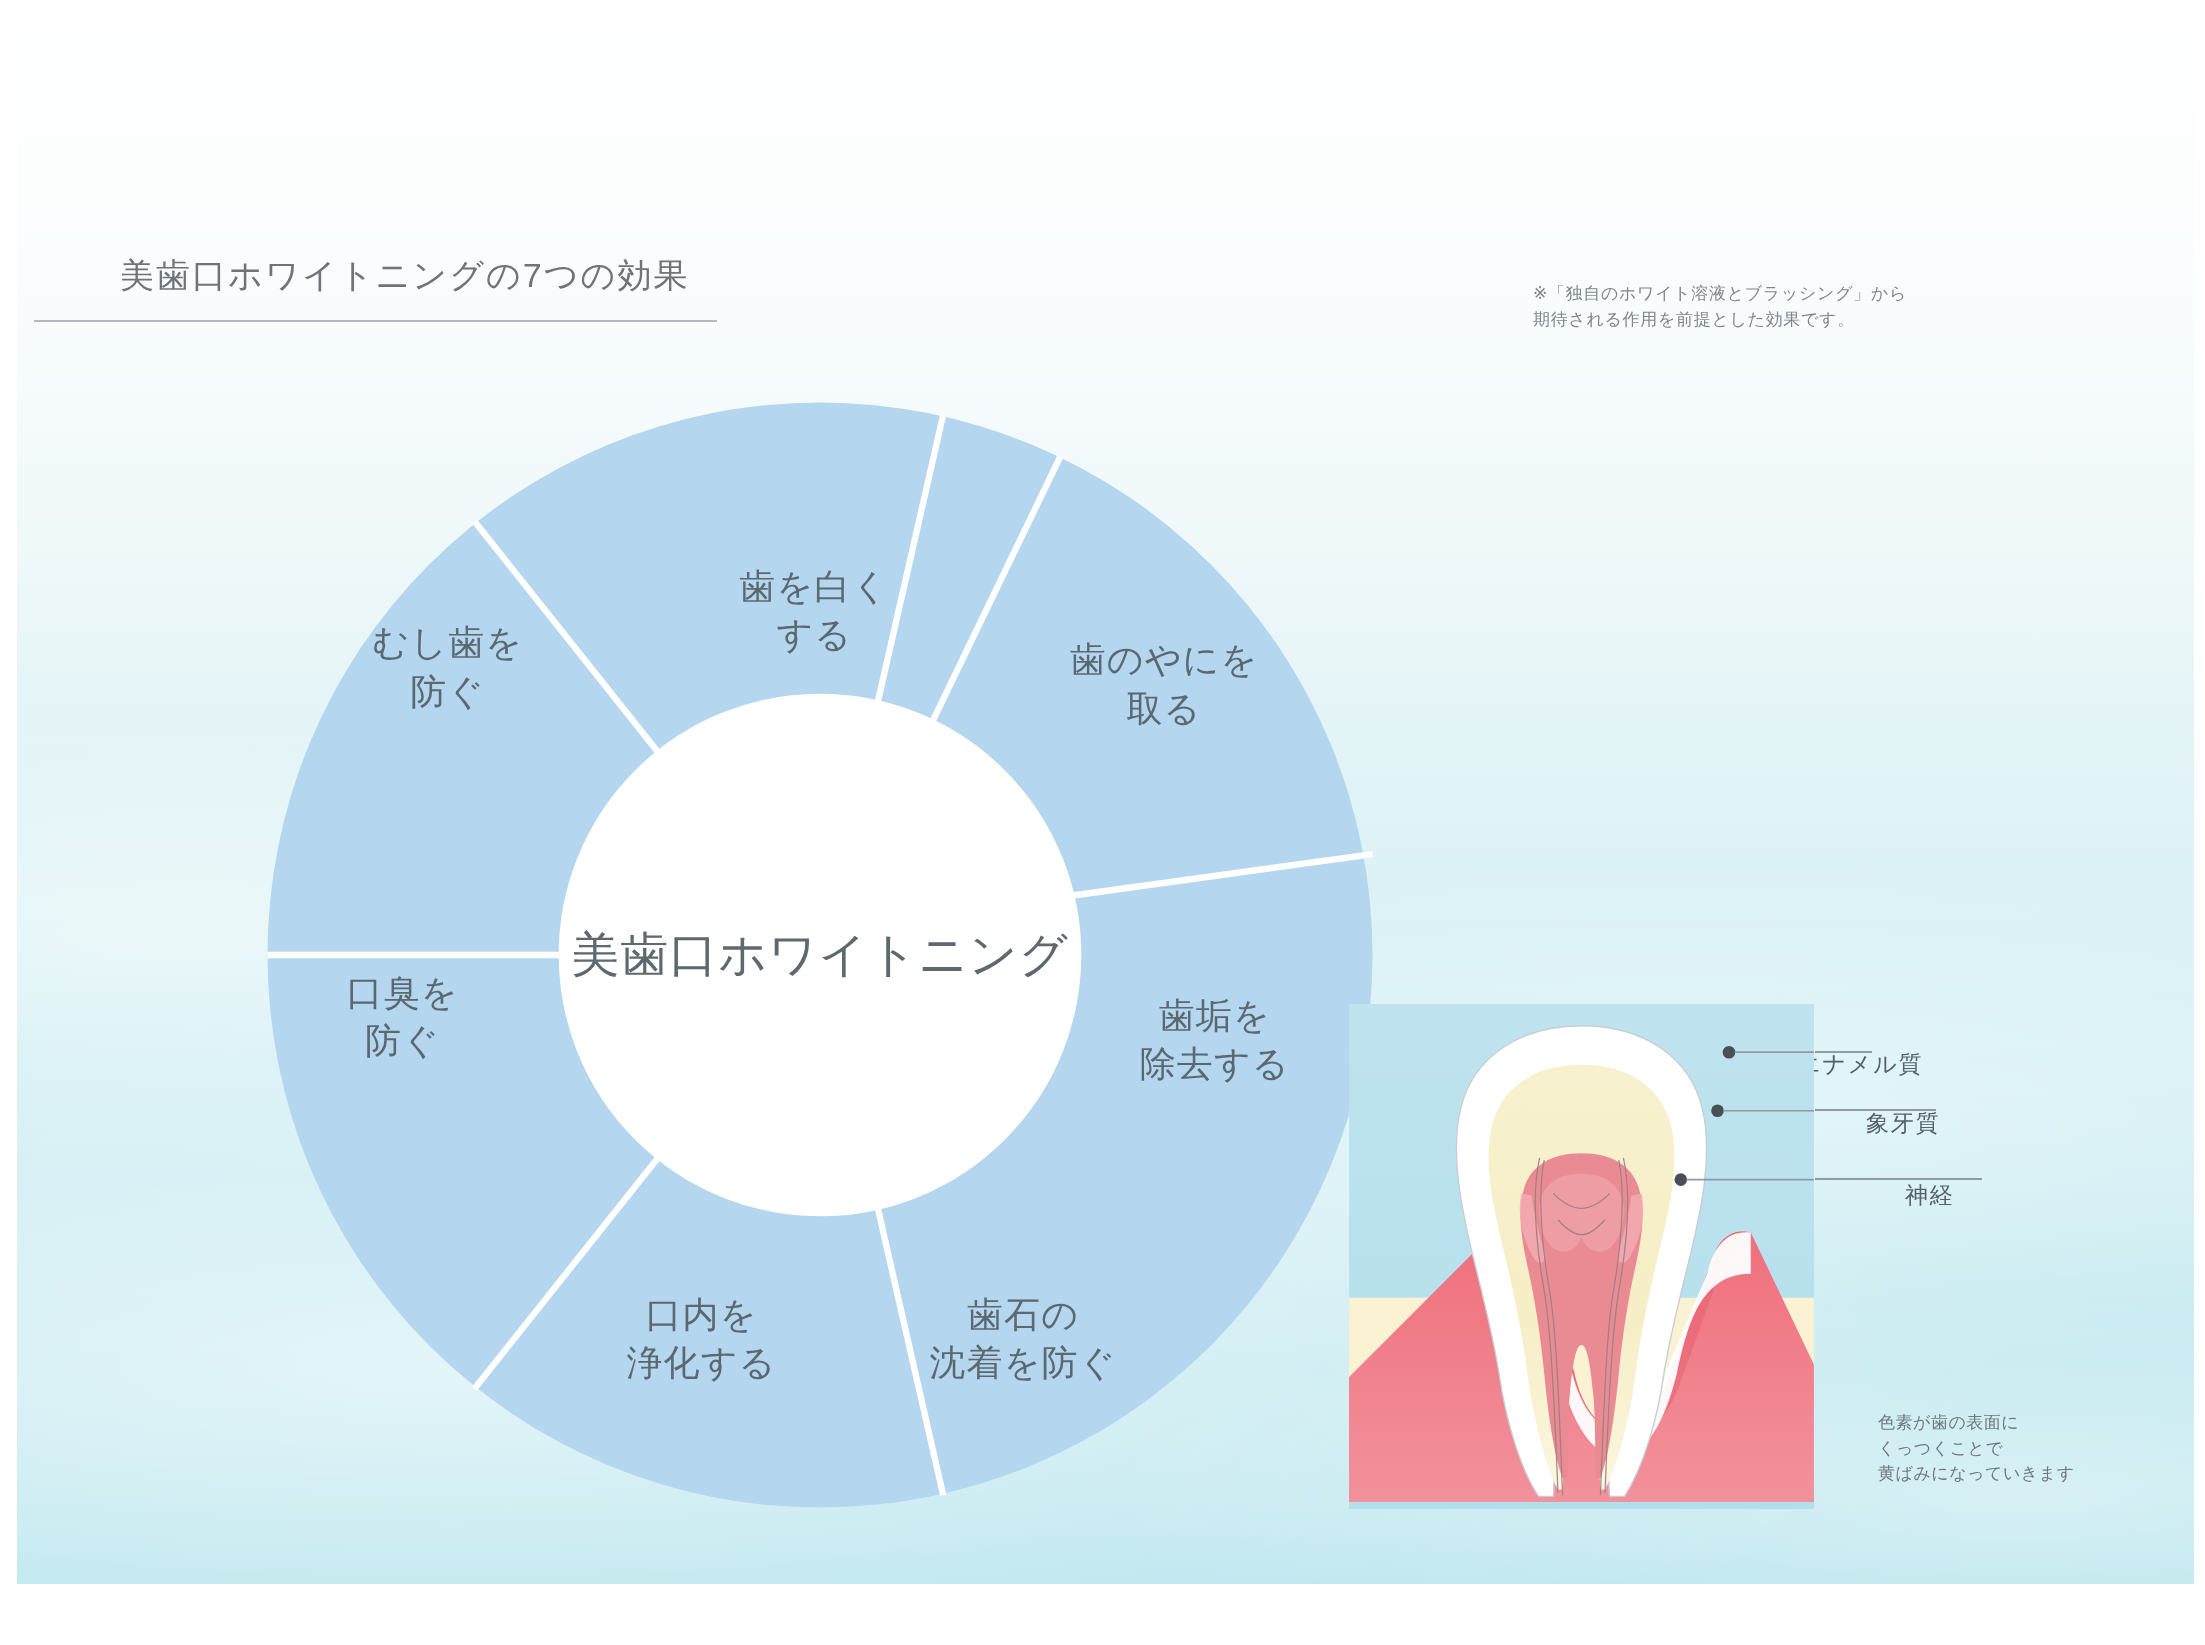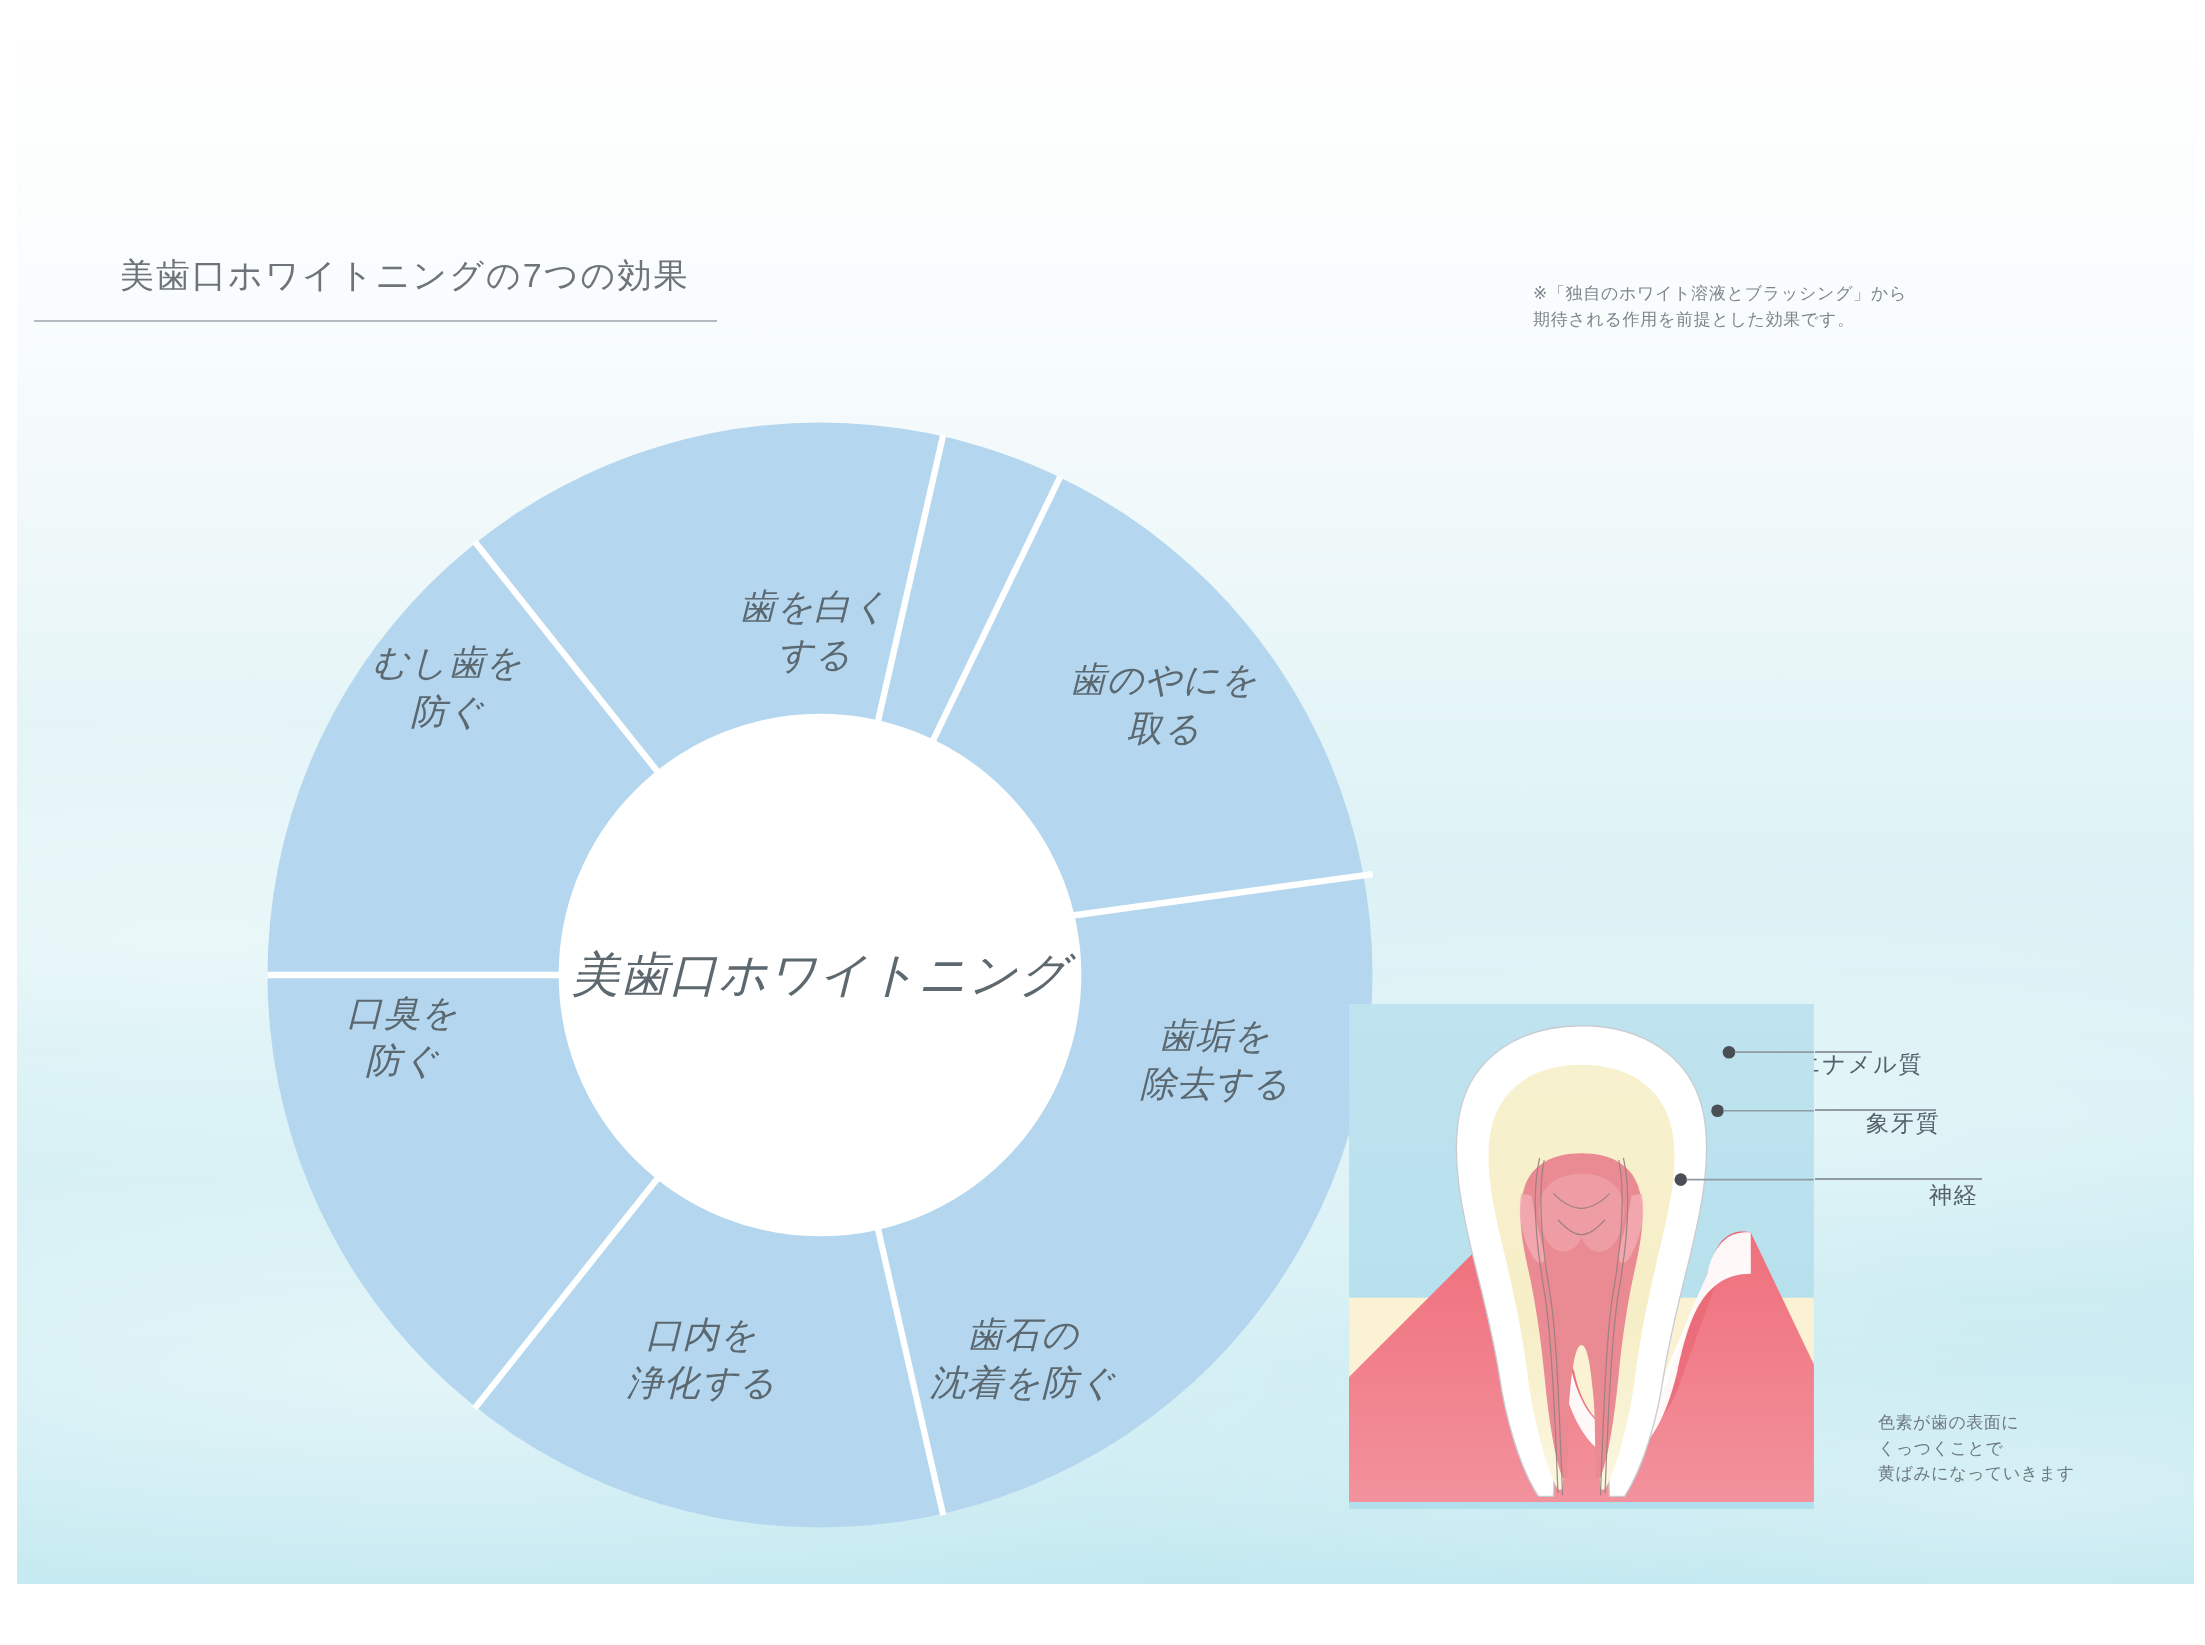--- a/index.html
+++ b/index.html
@@ -73,24 +73,23 @@
     font-size:17px; line-height:1.55;
     letter-spacing:.04em;
     color:#7e858c; font-weight:400;
     z-index:6;
   }
   #disclaimer .line{ display:block; white-space:nowrap; }
 
   
   #donut-wrap{
     position:absolute;
-    left:239px; top:372px;
+    left:239px; top:352px;
     width:1128px; height:1128px;
     z-index:5;
-    font-style:italic;
   }
   #donut-svg{ position:absolute; inset:0; width:100%; height:100%; }
 
   .seg-label{
     position:absolute;
     text-align:center;
     color:#5b6870;
     font-size:36px;
     line-height:1.34;
     letter-spacing:.03em;
@@ -128,21 +127,21 @@
 
   .callout{
     position:absolute;
     font-size:23px;
     letter-spacing:.08em;
     color:#55606a;
     white-space:nowrap;
   }
   #callout-enamel{ left:1780px; top:1010px; }
   #callout-dentin{ left:1849px; top:1069px; }
-  #callout-nerve { left:1888px; top:1141px;margin-left:24px; }
+  #callout-nerve { left:1888px; top:1141px; }
 
   .leader{ position:absolute; height:1.7px; background:#8f9aa3; z-index:5;}
 
   #tooth-caption{
     position:absolute;
     left:1861px; top:1371px;
     font-size:17px; line-height:1.50;
     letter-spacing:.03em;
     color:#6d787f;
     white-space:nowrap;

